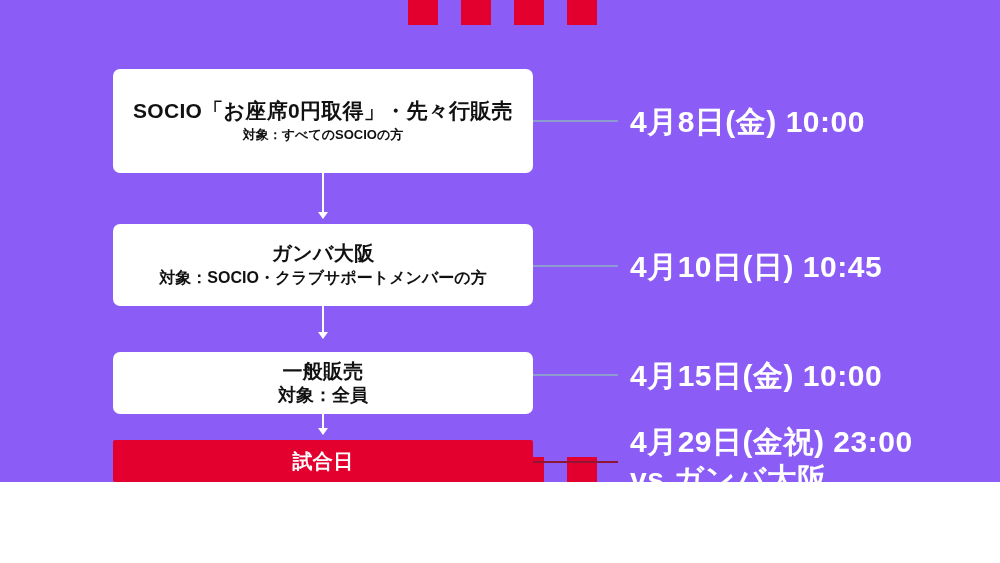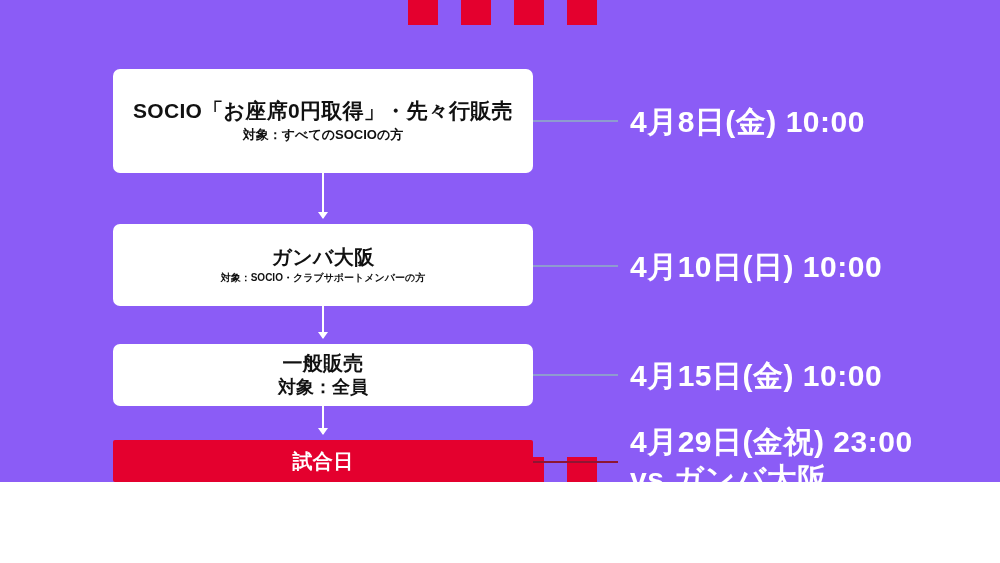--- a/index.html
+++ b/index.html
@@ -66,23 +66,23 @@
     white-space: nowrap;
   }
 
   
   #box-socio   { top: 69px;  height: 104px; }
   #box-socio   .box-title { font-size: 21px; margin-bottom: 4px; }
   #box-socio   .box-sub   { font-size: 13px; }
 
   #box-senko   { top: 224px; height: 82px; }
   #box-senko   .box-title { font-size: 20px; margin-bottom: 3px; }
-  #box-senko   .box-sub   { font-size: 10px; }
+  #box-senko   .box-sub   { font-size: 16px; }
 
-  #box-ippan   { top: 344px; height: 62px; }
+  #box-ippan   { top: 352px; height: 62px; }
   #box-ippan   .box-title { font-size: 20px; margin-bottom: 2px; }
   #box-ippan   .box-sub   { font-size: 18px; }
 
   #box-match   { top: 440px; height: 42px; }
   #box-match   .box-title { font-size: 20px; margin-bottom: 0; }
 
   
   .arrow-down {
     position: absolute;
     left: 322px;
@@ -158,21 +158,21 @@
   <div class="arrow-down" id="arrow-1"></div>
   <div class="date-line" id="line-1"></div>
   <div class="date-text" id="date-1">4月8日(金) 10:00</div>
 
   <div class="flow-box white" id="box-senko">
     <div class="box-title">ガンバ大阪</div>
     <div class="box-sub">対象：SOCIO・クラブサポートメンバーの方</div>
   </div>
   <div class="arrow-down" id="arrow-2"></div>
   <div class="date-line" id="line-2"></div>
-  <div class="date-text" id="date-2">4月10日(日) 10:00</div>
+  <div class="date-text" id="date-2">4月10日(日) 10:45</div>
 
   <div class="flow-box white" id="box-ippan">
     <div class="box-title">一般販売</div>
     <div class="box-sub">対象：全員</div>
   </div>
   <div class="arrow-down" id="arrow-3"></div>
   <div class="date-line" id="line-3"></div>
   <div class="date-text" id="date-3">4月15日(金) 10:00</div>
 
   <div class="flow-box red" id="box-match">

